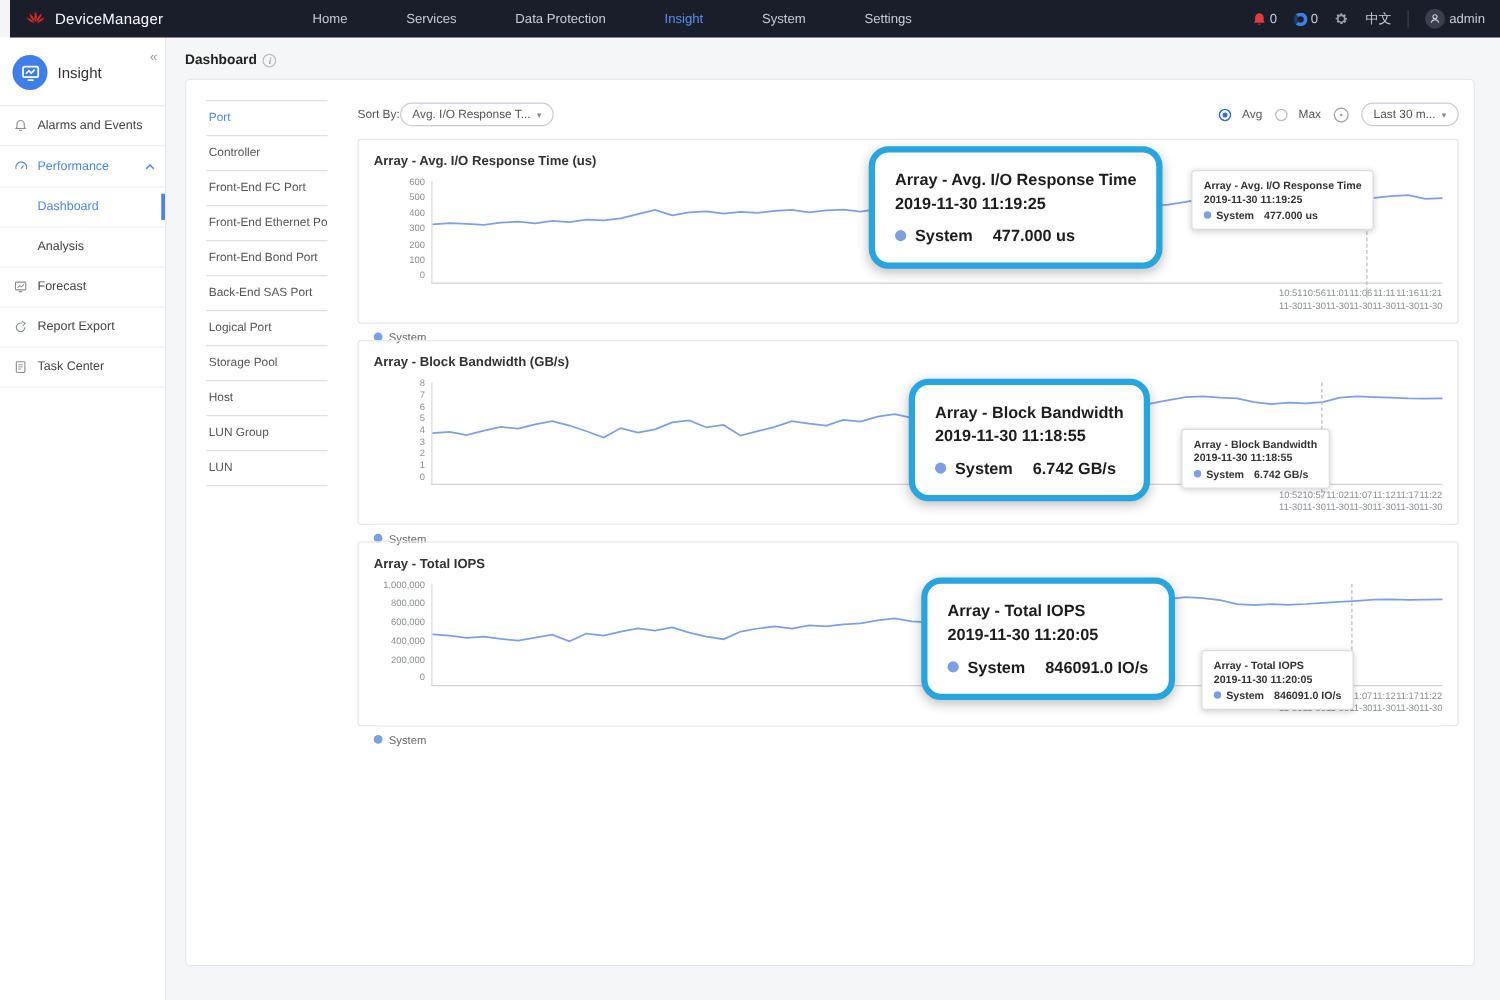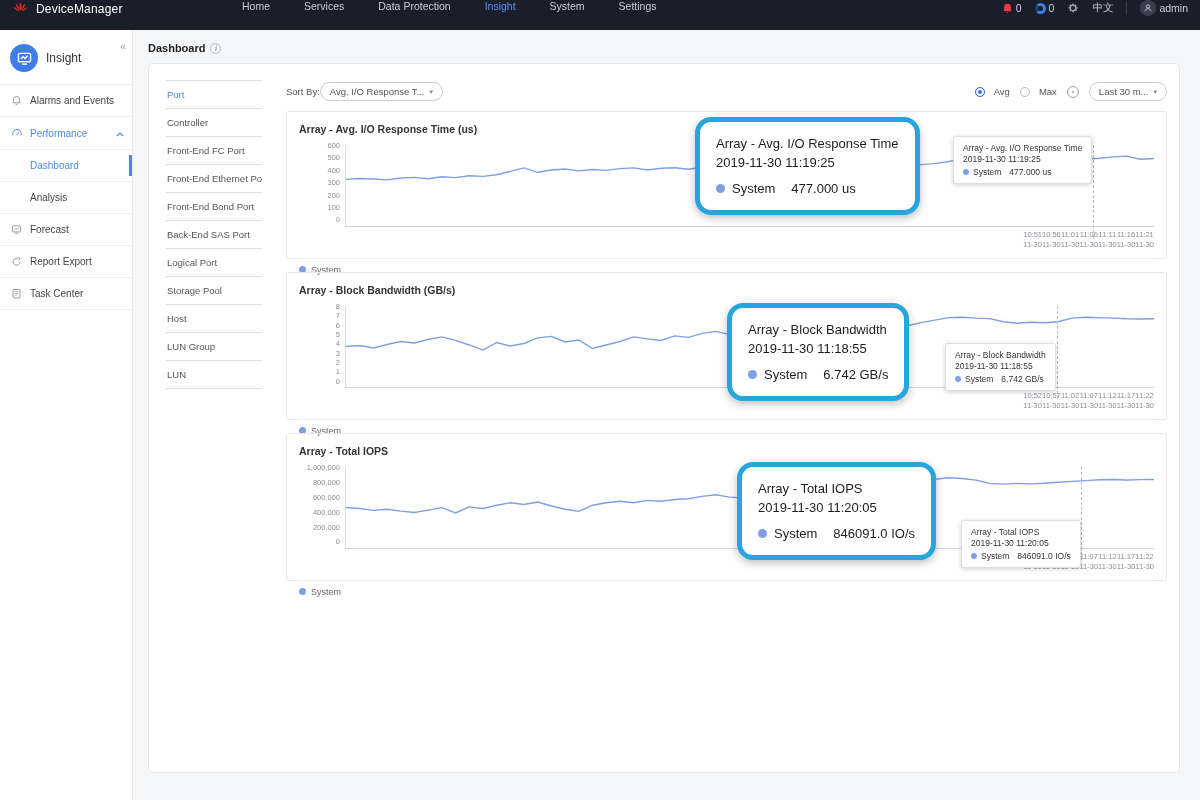--- a/index.html
+++ b/index.html
@@ -1,25 +1,25 @@
 <!DOCTYPE html>
 <html><head>
 <meta charset="utf-8">
 <style>
   * { margin:0; padding:0; box-sizing:border-box; }
   html,body { width:1200px; height:800px; overflow:hidden;
     font-family:"Liberation Sans", sans-serif; background:#f4f5f7; }
 
   
-  .topbar { height:30px; background:#1a1e2a; display:flex; align-items:flex-start;
-    color:#c9ccd4; font-size:10.5px; padding:0 12px; position:relative; z-index:50; }
+  .topbar { height:30px; background:#1a1e2a; display:flex; align-items:center;
+    color:#c9ccd4; font-size:10.5px; padding:0 12px; position:relative; z-index:50;margin-left:8px; }
   .brand { display:flex; align-items:center; gap:7px; width:210px; }
   .brand .logo { width:17px; height:17px; }
   .brand .app-title { color:#fff; font-size:12px; letter-spacing:.2px; }
-  .topnav { display:flex; gap:34px; margin-left:20px; }
+  .topnav { display:flex; gap:47px; margin-left:20px; }
   .topnav span { cursor:pointer; }
   .topnav span.active { color:#5b8ff0; }
   .topright { margin-left:auto; display:flex; align-items:center; gap:13px; }
   .topright .iconwrap { display:flex; align-items:center; gap:3px; }
   .donut { width:11px; height:11px; border-radius:50%; border:3px solid #3f7ee8;
     border-left-color:#17406e; display:inline-block; }
   .avatar { width:16px; height:16px; border-radius:50%; background:#3a3f4d;
     display:flex; align-items:center; justify-content:center; }
   .sep-v { width:1px; height:14px; background:#3a4050; }
 
@@ -92,21 +92,21 @@
   .crosshair { position:absolute; top:0; bottom:-12px; border-left:1px dashed #b9bdc4; }
   .p1 .crosshair { left:92.5%; } .p2 .crosshair { left:88%; } .p3 .crosshair { left:91%; }
   .x-axis { margin-left:46px; display:flex; justify-content:flex-end;
     font-size:7.5px; color:#8a8f96; margin-top:3px; line-height:1.3; }
   .x-axis .tick { text-align:center; }
   .legend { display:flex; align-items:center; gap:5px; font-size:9px; color:#666;
     border-top:1px solid #f0f0f0; margin-top:8px; padding:6px 0 2px; }
   .dot { width:7px; height:7px; border-radius:50%; background:#7f9fe5; display:inline-block; flex:none; }
 
   
-  .tooltip { position:absolute; background:#fff; z-index:5; }
+  .tooltip { position:absolute; background:#fff; z-index:5;font-weight:bold; }
   .tooltip.small { border:1px solid #ddd; border-radius:3px; padding:6px 9px;
     box-shadow:0 1px 5px rgba(0,0,0,.18); font-size:8.5px; color:#333; }
   .tooltip.small .tt-title, .tooltip.small .tt-time { white-space:nowrap; margin-bottom:1px; }
   .tooltip.small .tt-row { display:flex; align-items:center; gap:4px; margin-top:3px; white-space:nowrap; }
   .tooltip.small .dot { width:6px; height:6px; }
   .tooltip.small .tt-val { margin-left:4px; }
   .tooltip.big { border:5px solid #27a5dc; border-radius:16px; padding:13px 16px 14px;
     box-shadow:0 3px 9px rgba(0,0,0,.25); font-size:13px; color:#1d1d1f; z-index:6; }
   .tooltip.big .tt-title, .tooltip.big .tt-time { white-space:nowrap; line-height:1.45; }
   .tooltip.big .tt-row { display:flex; align-items:center; gap:7px; margin-top:8px; white-space:nowrap; }

